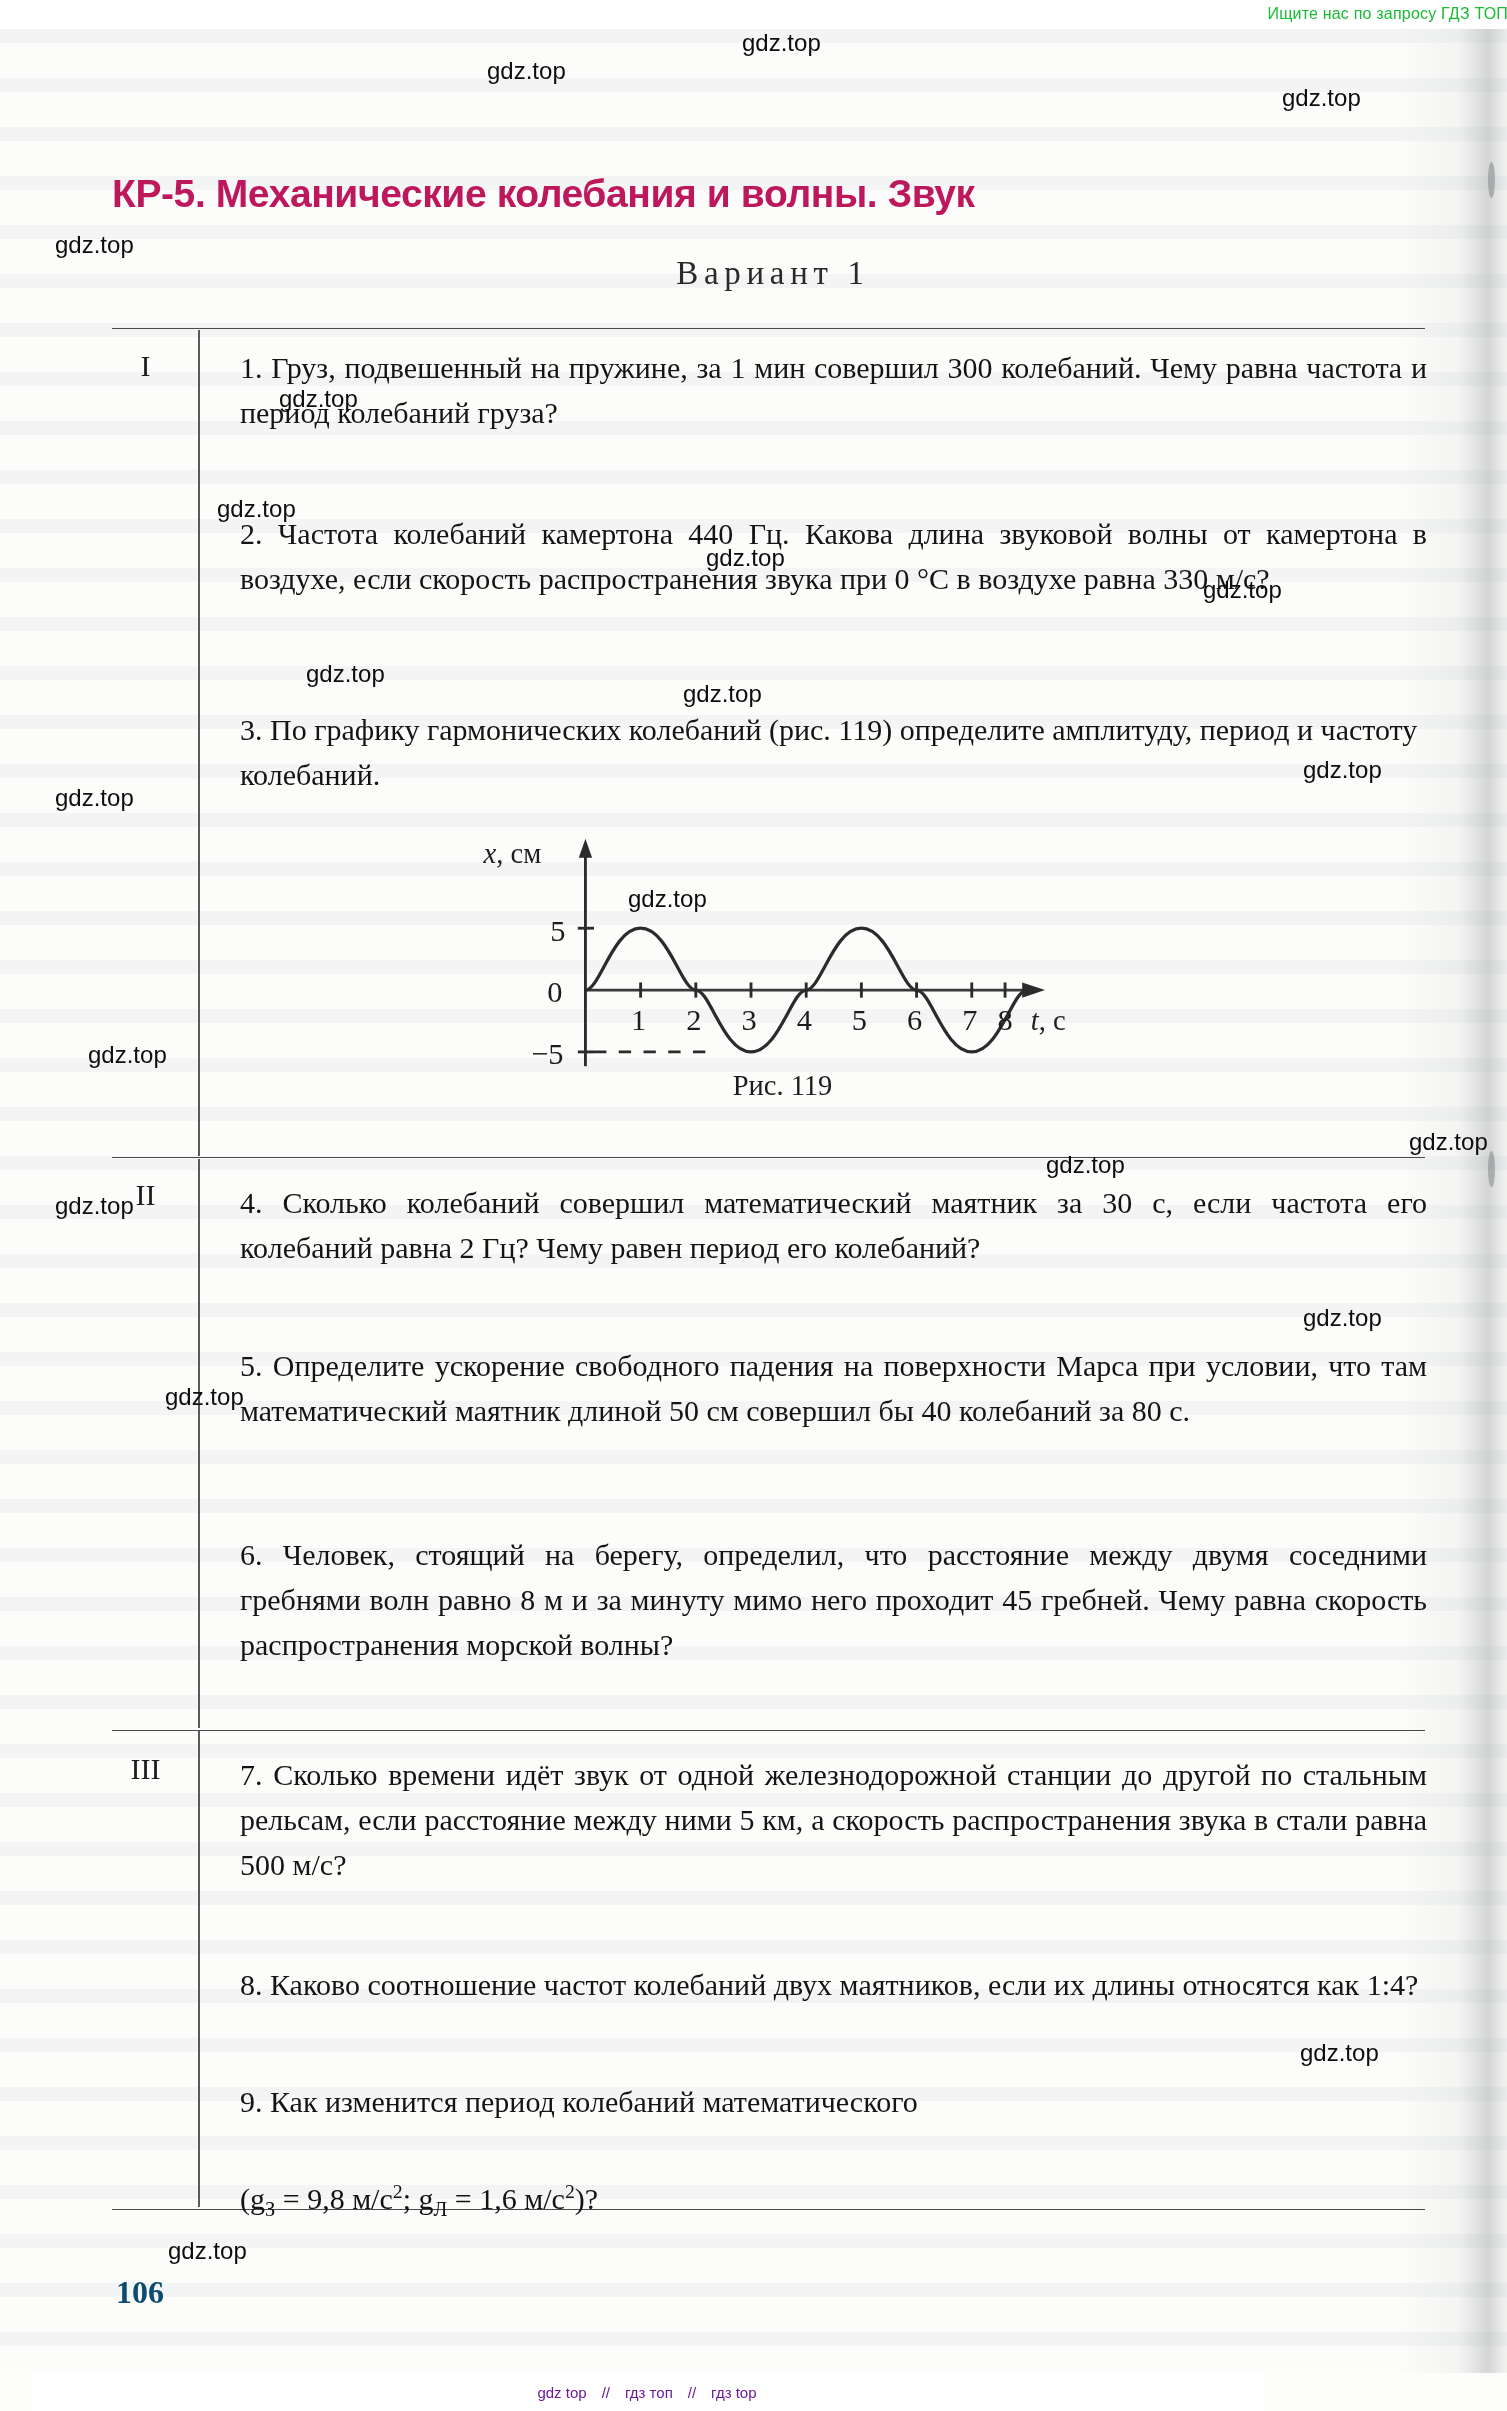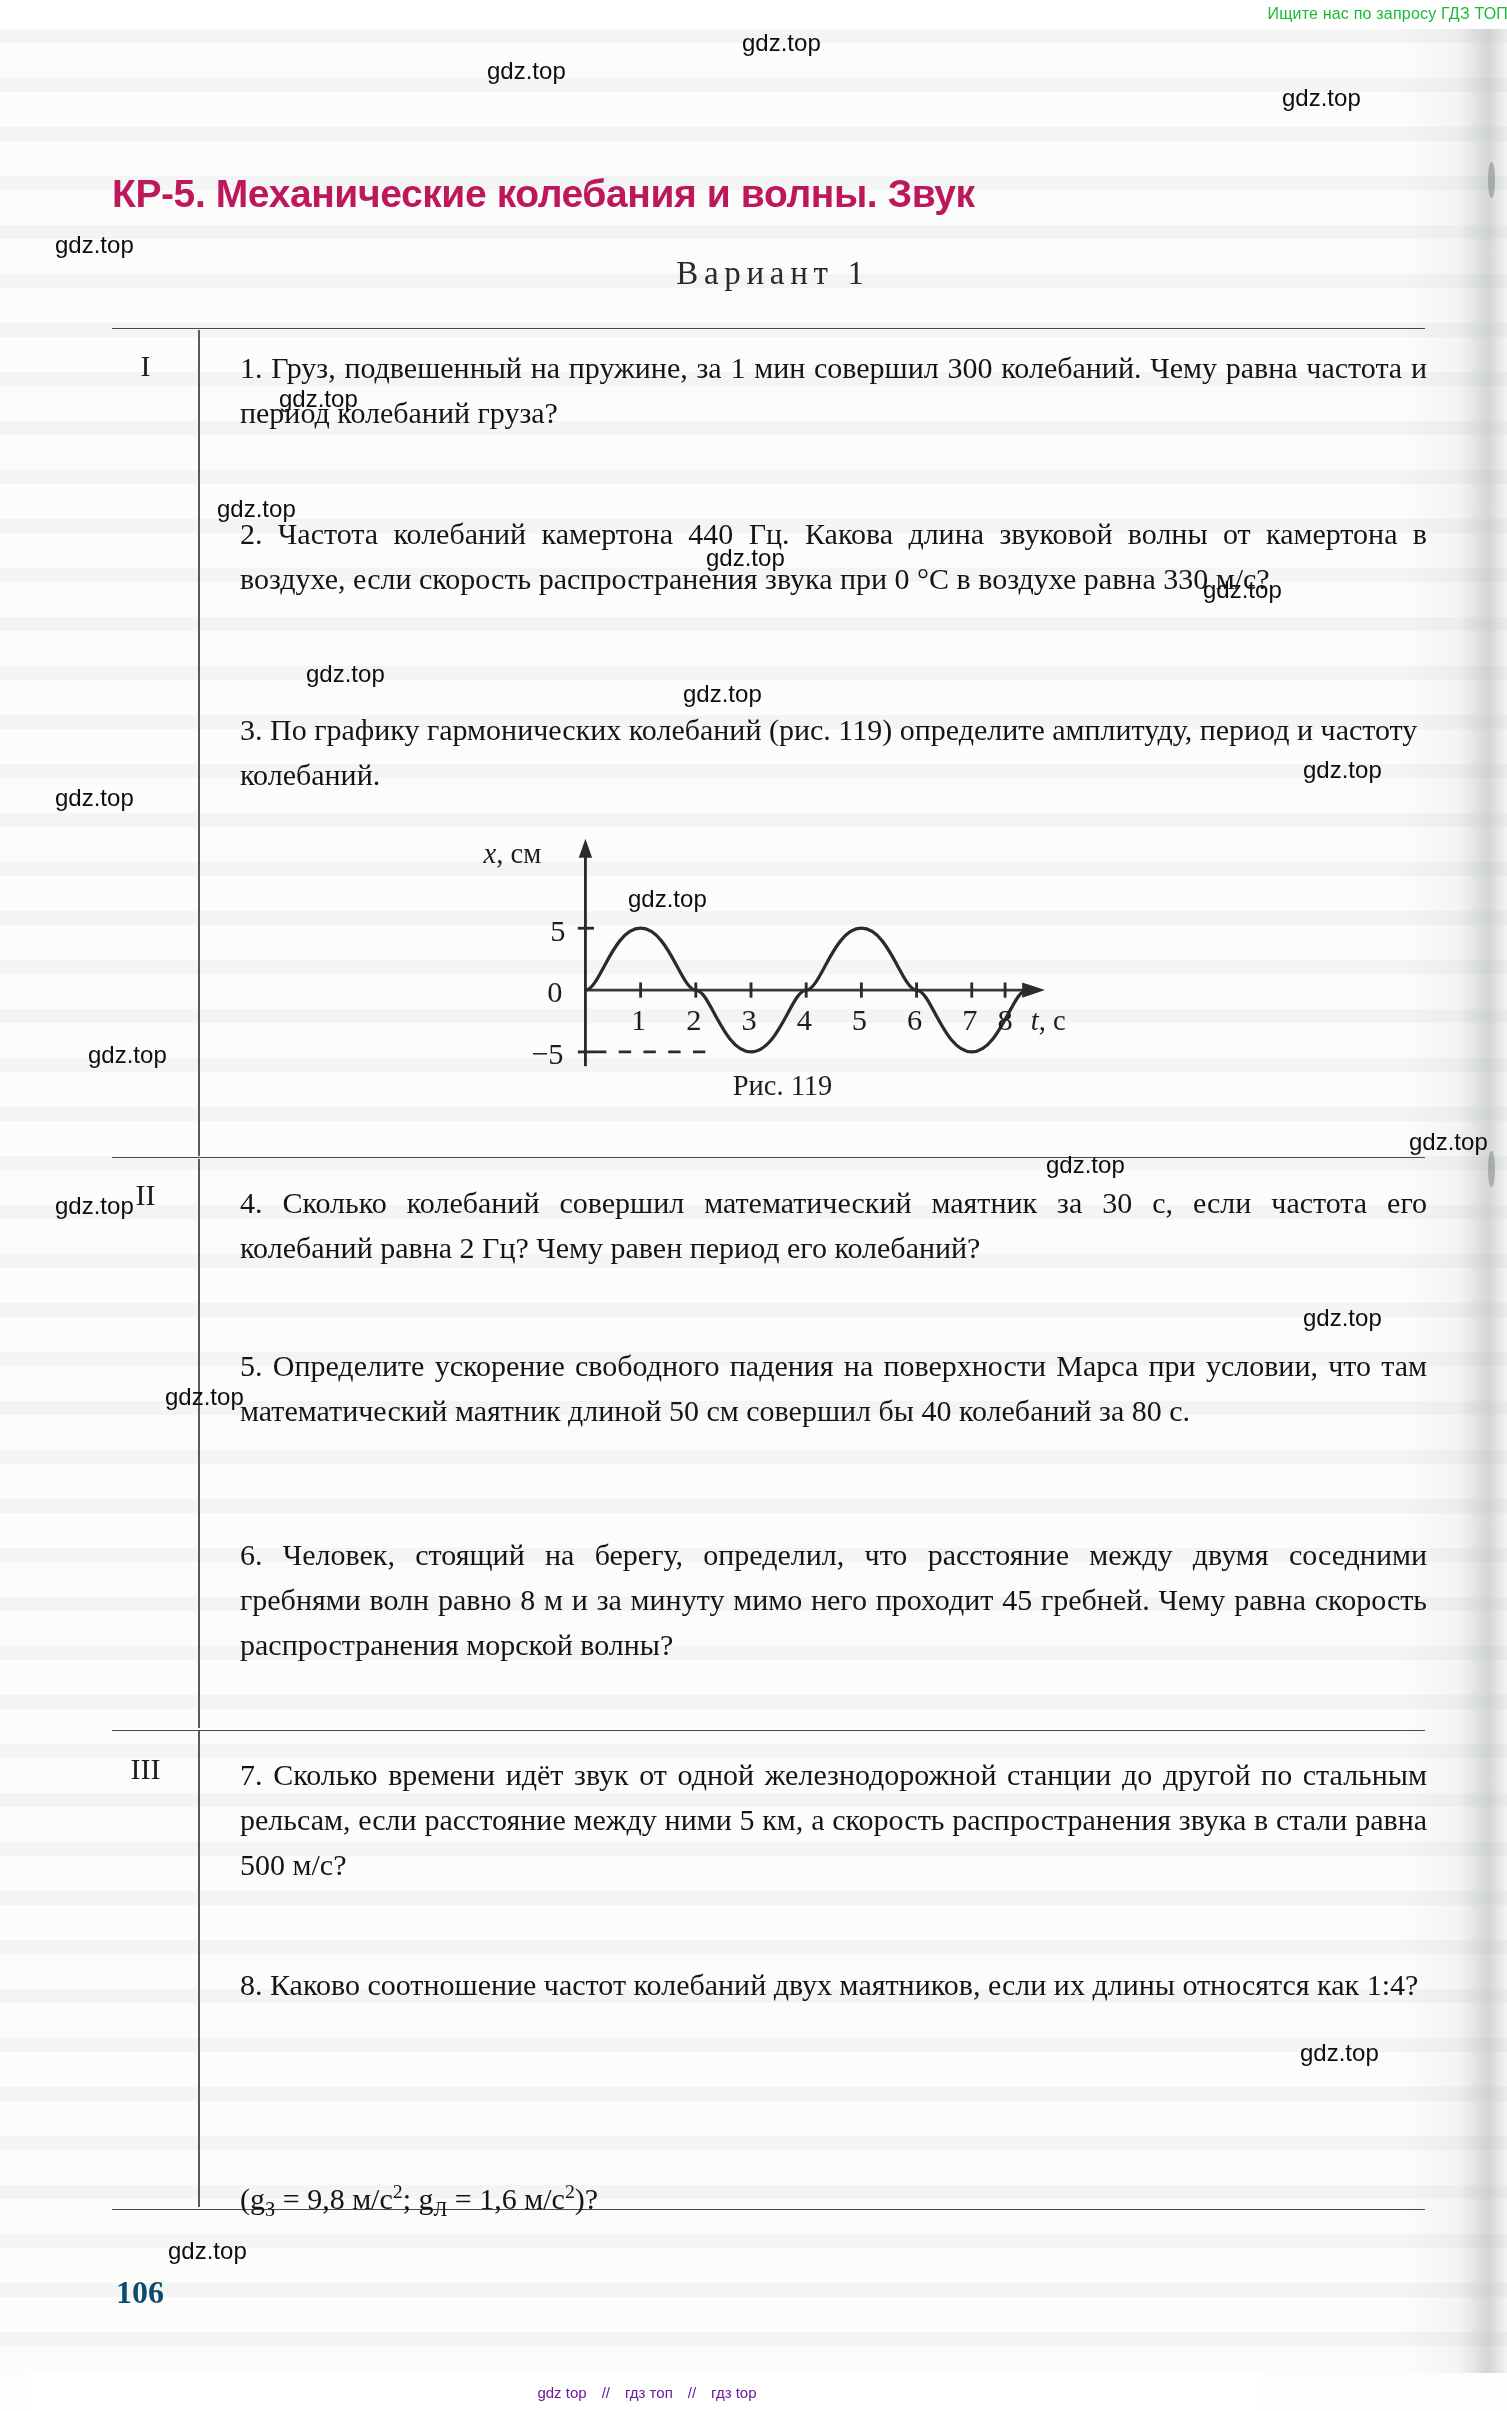--- a/index.html
+++ b/index.html
@@ -309,21 +309,21 @@
       <div class="fig-caption">Рис. 119</div>
 
       <div class="problem" style="top:1151px;">4. Сколько колебаний совершил математический ма­ятник за 30 с, если частота его колебаний равна 2 Гц? Чему равен период его колебаний?</div>
       <div class="problem" style="top:1314px;">5. Определите ускорение свободного падения на по­верхности Марса при условии, что там математиче­ский маятник длиной 50 см совершил бы 40 колеба­ний за 80 с.</div>
       <div class="problem" style="top:1503px;">6. Человек, стоящий на берегу, определил, что рассто­яние между двумя соседними гребнями волн равно 8 м и за минуту мимо него проходит 45 гребней. Чему равна скорость распространения морской волны?</div>
 
       <div class="problem" style="top:1723px;">7. Сколько времени идёт звук от одной железнодорож­ной станции до другой по стальным рельсам, если рас­стояние между ними 5 км, а скорость распростране­ния звука в стали равна 500 м/с?</div>
       <div class="problem" style="top:1933px;">8. Каково соотношение частот колебаний двух маят­ников, если их длины относятся как 1:4?</div>
 
       <div class="problem nojust" style="top:2050px;">
-        <br>
+        <span>9. Как изменится период колебаний математического</span><br>
         <br>
         <span>
           <span>(g</span><sub>З</sub><span> = 9,8 м/с</span><sup>2</sup><span>; g</span><sub>Л</sub><span> = 1,6 м/с</span><sup>2</sup><span>)?</span>
         </span>
       </div>
 
       <div class="page-number">106</div>
 
     </div>
   </div>

